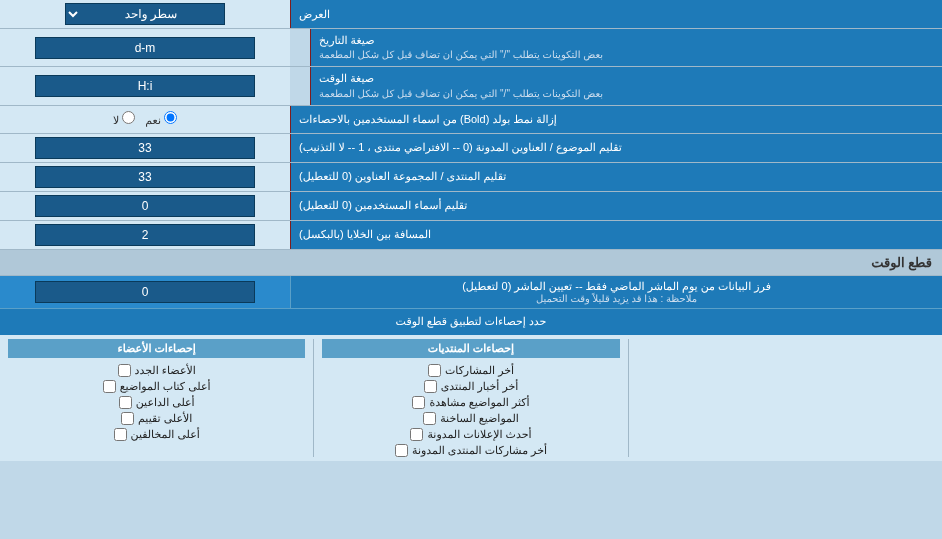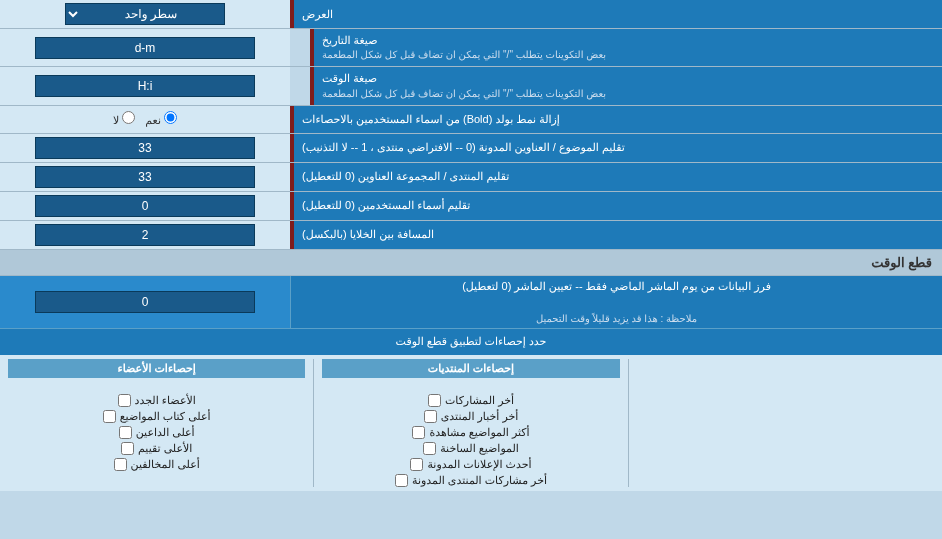--- a/index.html
+++ b/index.html
@@ -26,21 +26,21 @@
     .label-cell {
       flex: 1;
       background: #1e7ab8;
       color: #fff;
       padding: 4px 8px;
       display: flex;
       align-items: center;
       justify-content: flex-end;
       text-align: center;
       font-size: 11px;
-      border-left: 4px solid #7f1d1d;
+      border-left: 1px solid #7f1d1d;
     }
 
     .label-cell.multi-line {
       flex-direction: column;
       align-items: flex-end;
       justify-content: center;
       line-height: 1.4;
       margin-left: 20px;
     }
 
@@ -116,21 +116,20 @@
       flex: 1;
       background: #1e7ab8;
       color: #fff;
       padding: 4px 8px;
       display: flex;
       align-items: center;
       justify-content: flex-end;
       font-size: 11px;
       border-left: 1px solid #5aa0c8;
       flex-direction: column;
-      gap: 20px;
     }
 
     .bottom-label .note {
       font-size: 10px;
       color: #cde;
     }
 
     .bottom-input-cell {
       width: 290px;
       background: #2a8acc;
@@ -187,21 +186,21 @@
       margin: 0;
     }
 
     .col-header {
       background: #5aa0c8;
       color: #fff;
       text-align: center;
       padding: 3px 0;
       font-size: 11px;
       font-weight: bold;
-      margin-bottom: 13px;
+      margin-bottom: 3px;
     }
 
     .empty-col {
       flex: 1;
       padding: 0 8px;
     }
   </style>
 </head>
 <body>
 

